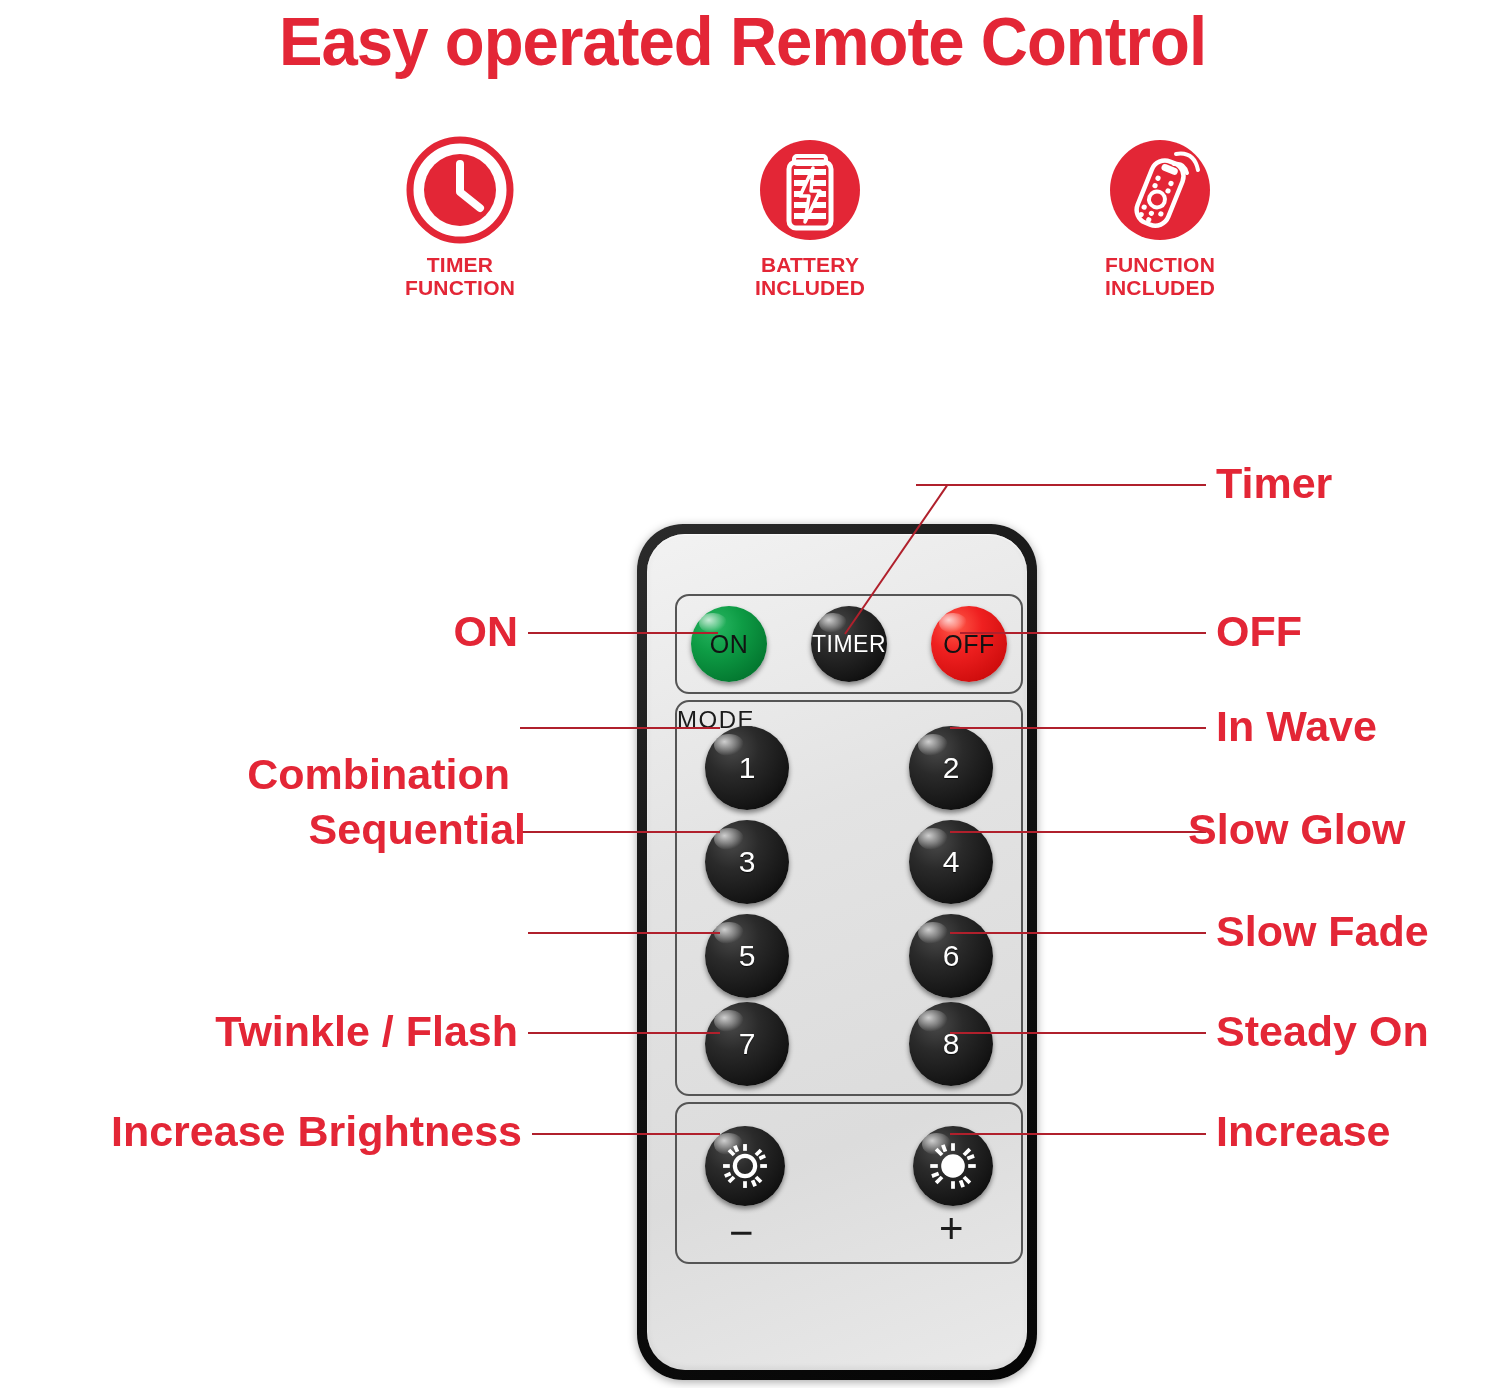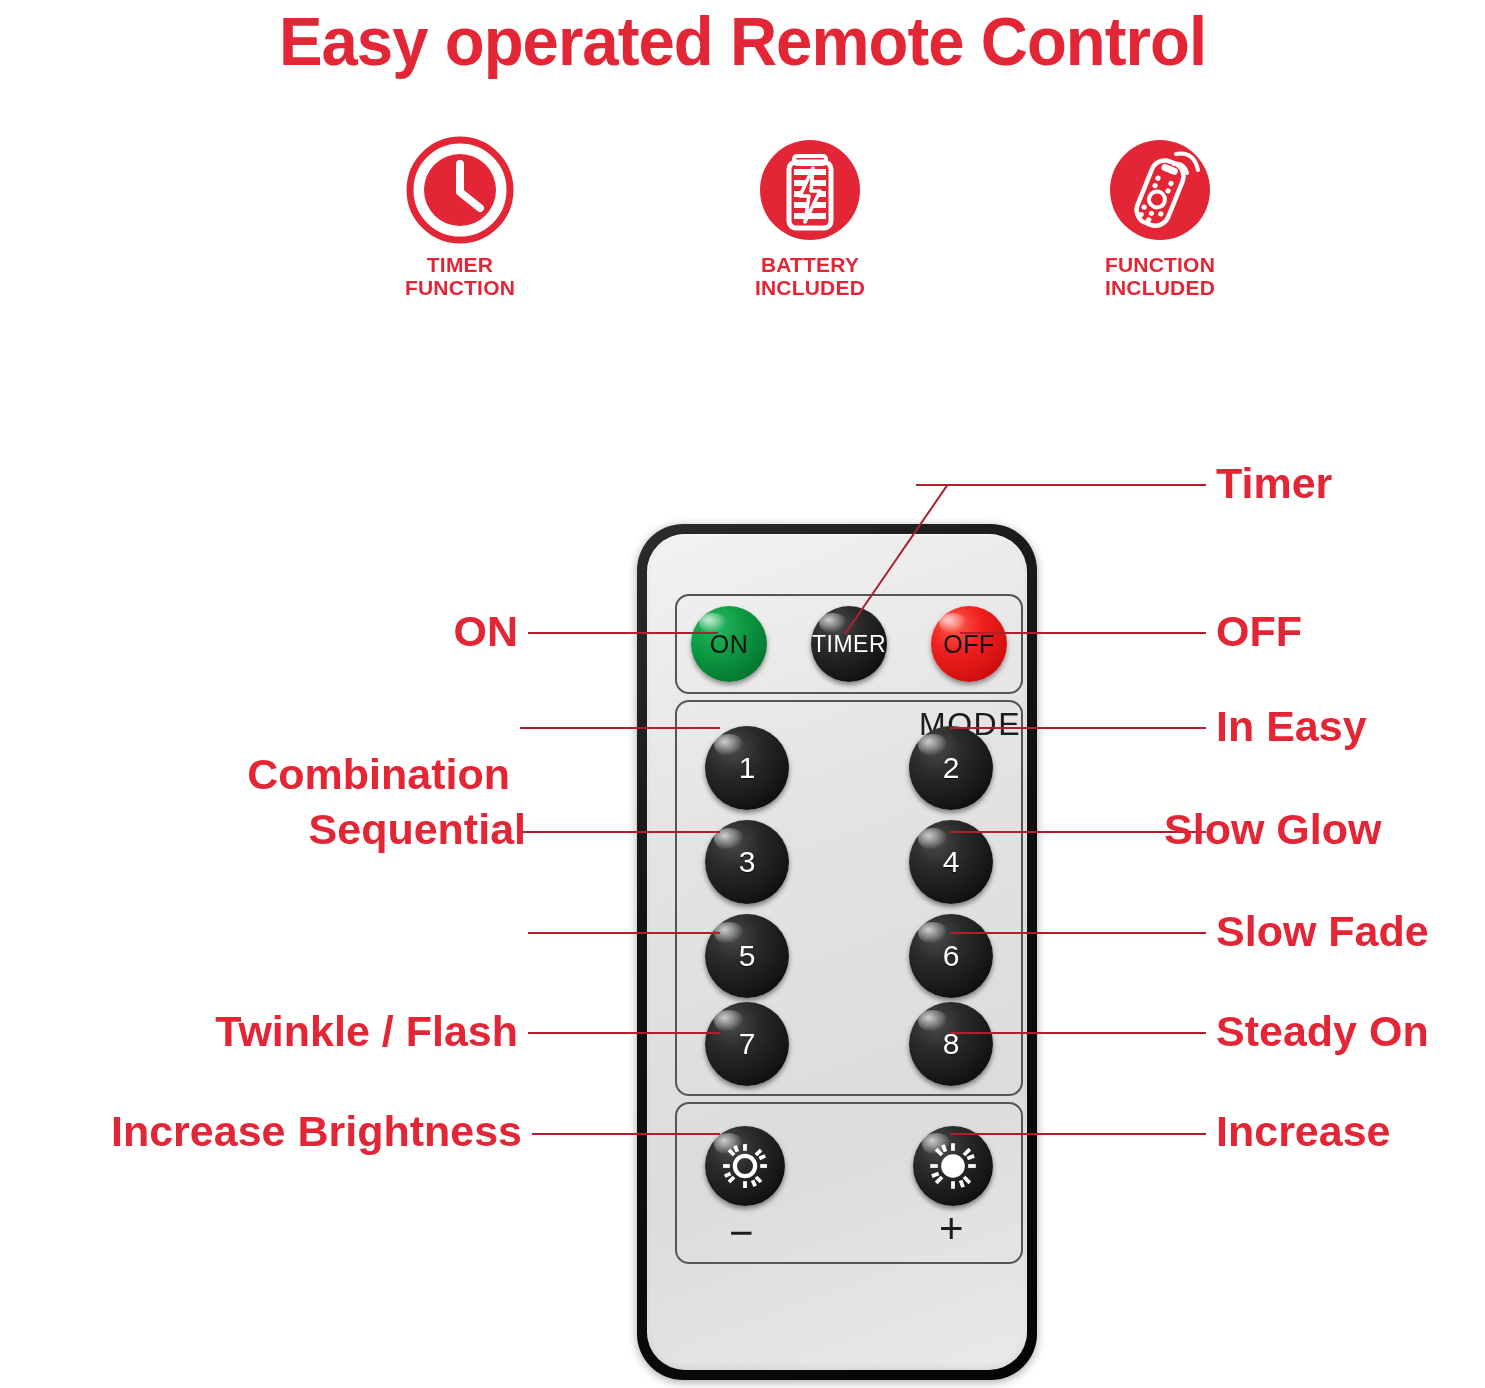--- a/index.html
+++ b/index.html
@@ -51,22 +51,22 @@
   }
   .group{
     position:absolute;border:2px solid #555;border-radius:14px;
     background:transparent;
   }
   .grp-power{left:28px;top:60px;width:344px;height:96px;}
   .grp-mode{left:28px;top:166px;width:344px;height:392px;}
   .grp-dim{left:28px;top:568px;width:344px;height:158px;}
 
   .grp-caption{
-    position:absolute;left:0;width:100%;text-align:right;
-    color:#1b1b1b;font-size:32px;letter-spacing:1.5px;
+    position:absolute;left:0;width:100%;text-align:left;
+    color:#1b1b1b;font-size:24px;letter-spacing:1.5px;
     font-family:"Liberation Sans", sans-serif;
   }
 
   .btn{
     position:absolute;border-radius:50%;
     display:flex;align-items:center;justify-content:center;
   }
   .btn-shine{
     position:absolute;left:11%;top:9%;width:36%;height:27%;
     border-radius:50%;
@@ -309,24 +309,24 @@
 
   <div class="leader" style="left:532px;top:1133px;width:188px;"></div>
   <div class="leader" style="left:950px;top:1133px;width:256px;"></div>
 
   <div class="callout" style="left:1216px;top:462px;">Timer</div>
 
   <div class="callout left" style="left:300px;top:610px;width:218px;">ON</div>
   <div class="callout" style="left:1216px;top:610px;">OFF</div>
 
   <div class="callout left" style="left:100px;top:705px;width:410px;margin-top:48px;">Combination</div>
-  <div class="callout" style="left:1216px;top:705px;">In Easy</div>
+  <div class="callout" style="left:1216px;top:705px;">In Wave</div>
 
   <div class="callout left" style="left:116px;top:808px;width:410px;">Sequential</div>
-  <div class="callout" style="left:1164px;top:808px;">Slow Glow</div>
+  <div class="callout" style="left:1188px;top:808px;">Slow Glow</div>
 
   <div class="callout" style="left:1216px;top:910px;">Slow Fade</div>
 
   <div class="callout left" style="left:80px;top:1010px;width:438px;">Twinkle / Flash</div>
   <div class="callout" style="left:1216px;top:1010px;">Steady On</div>
 
   <div class="callout left" style="left:6px;top:1110px;width:516px;">Increase Brightness</div>
   <div class="callout" style="left:1216px;top:1110px;">Increase</div>
 
 </div>

